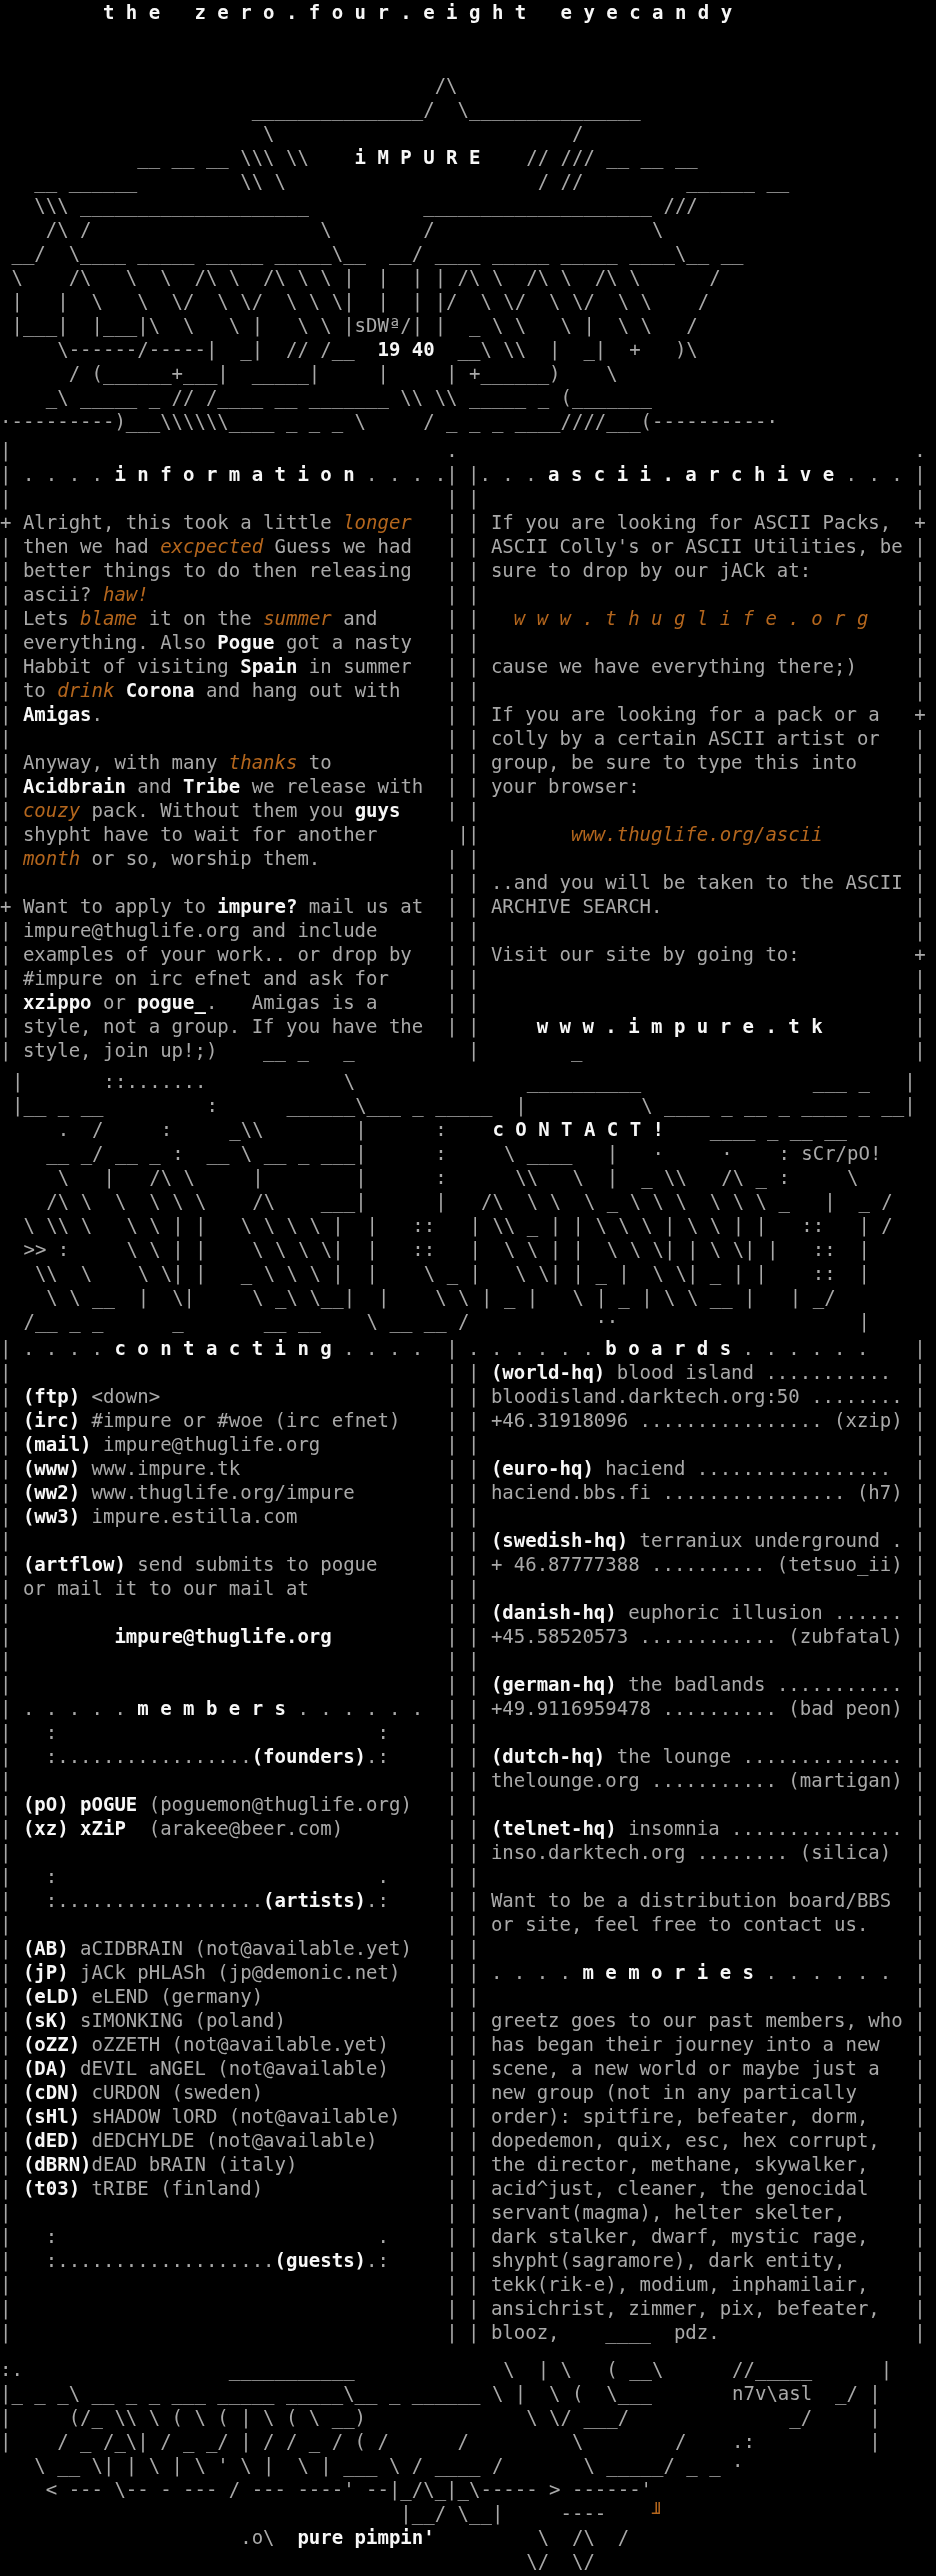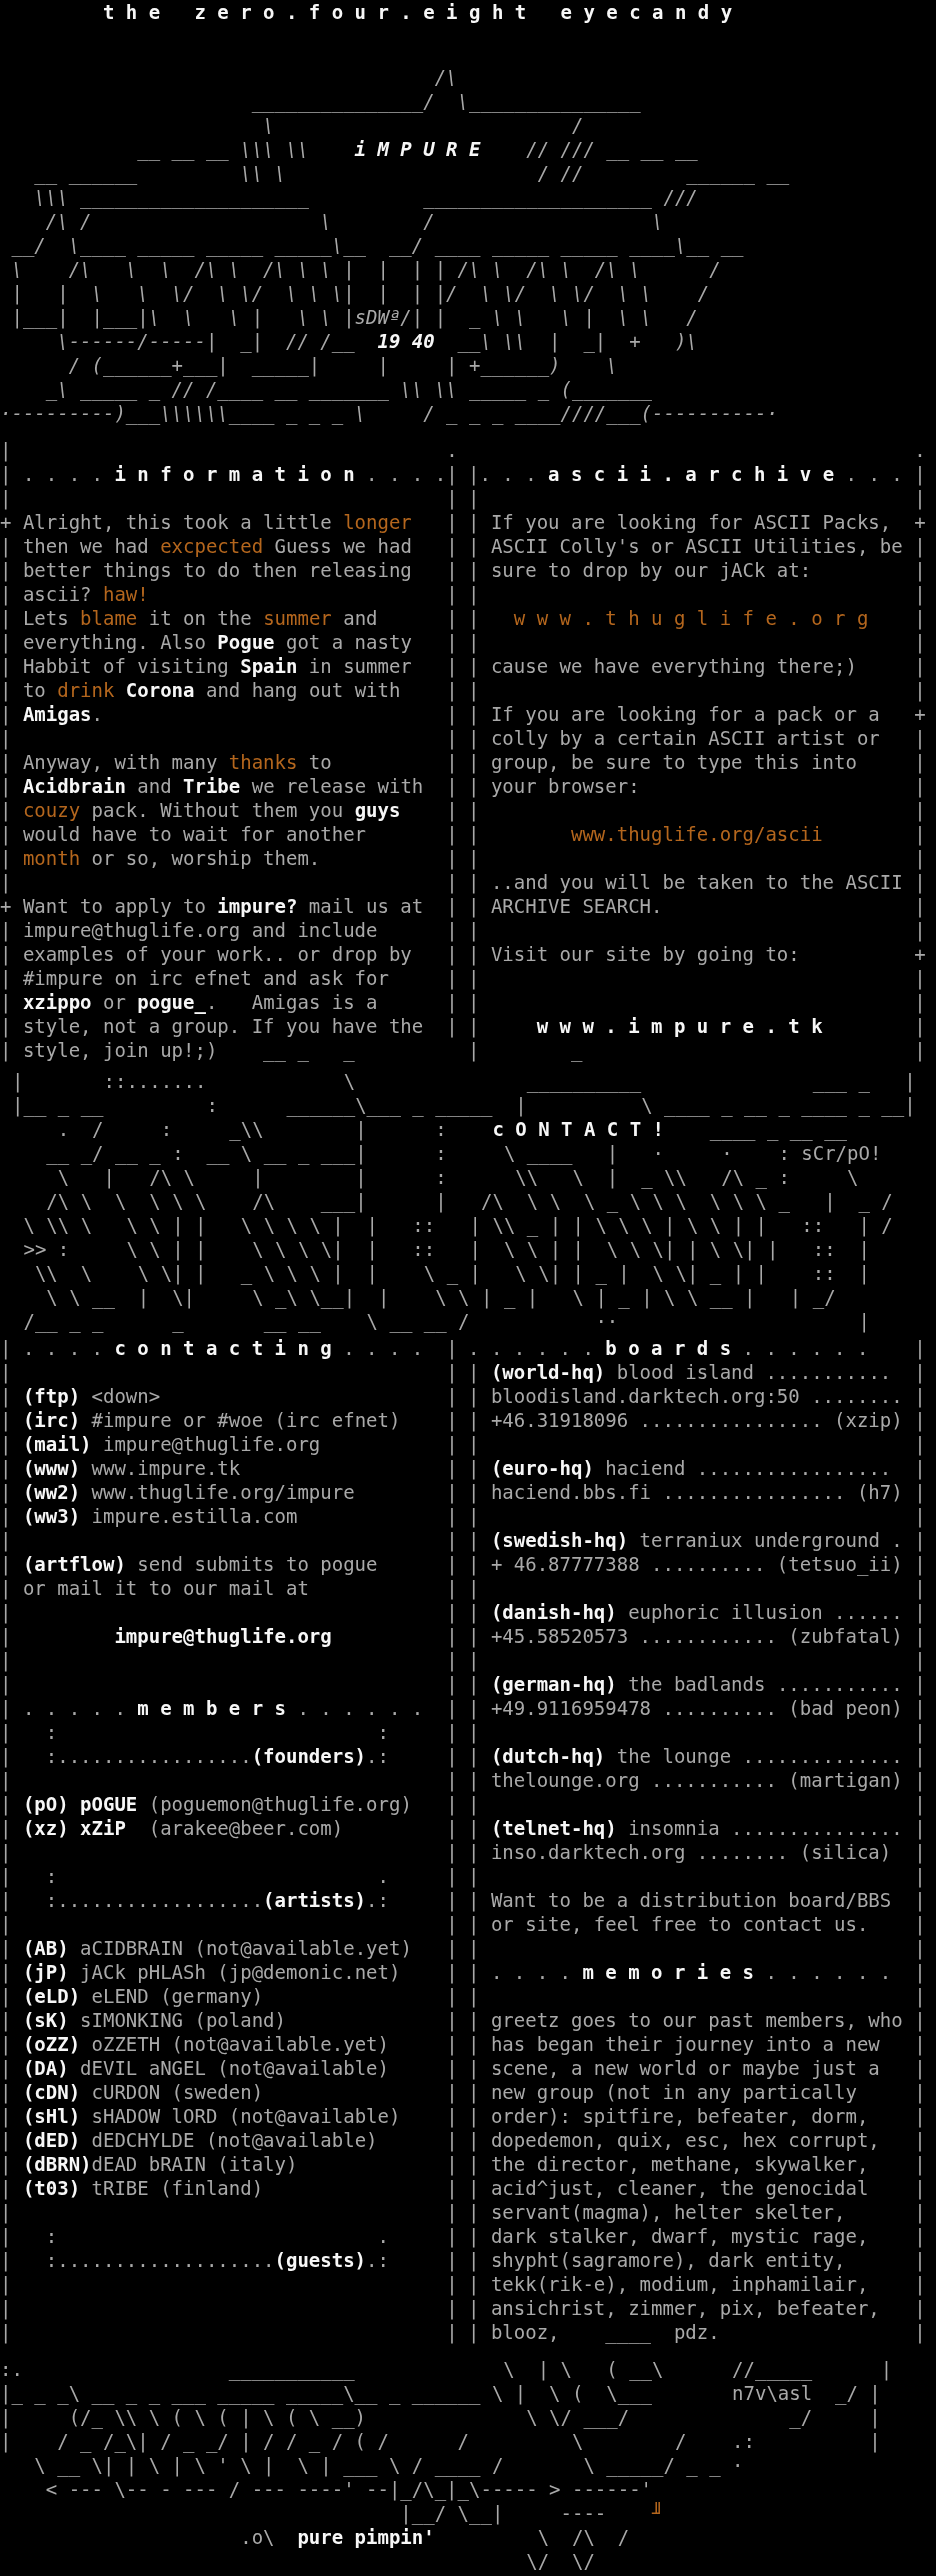--- a/index.html
+++ b/index.html
@@ -5,23 +5,23 @@
   html,body{margin:0;padding:0;background:#000;}
   #screen{position:relative;width:937px;height:2576px;background:#000;overflow:hidden;}
   pre{
     position:absolute;margin:0;
     font-family:"DejaVu Sans Mono", monospace;
     font-size:19px;line-height:24px;
     color:#a9a9a9;white-space:pre;
   }
   .c-g{color:#a9a9a9;}
   .c-w{color:#f7f7f7;font-weight:bold;}
-  .c-o{color:#b4661d;}
+  .c-o{color:#b4661d;font-style:italic;}
   #sec-header{top:0;left:0;}
-  #sec-logo{top:65px;left:0;font-style:italic;}
+  #sec-logo{top:73px;left:0;}
   #sec-info-left{top:438px;left:0;}
   #sec-archive-right{top:438px;left:468px;}
   #sec-banner{top:1069px;left:0;padding-left:12px;}
   #sec-left2{top:1336px;left:0;}
   #sec-right2{top:1336px;left:468px;}
   #sec-footer{top:2357px;left:0;}
 </style>
 </head>
 <body>
 
@@ -53,21 +53,21 @@
 <span class="c-g">| ascii? </span><span class="c-o">haw!</span><span class="c-g">                          </span><span class="c-g">|</span>
 <span class="c-g">| Lets </span><span class="c-o">blame</span><span class="c-g"> it on the </span><span class="c-o">summer</span><span class="c-g"> and</span><span class="c-g">      </span><span class="c-g">|</span>
 <span class="c-g">| everything. Also </span><span class="c-w">Pogue</span><span class="c-g"> got a nasty</span><span class="c-g">   </span><span class="c-g">|</span>
 <span class="c-g">| Habbit of visiting </span><span class="c-w">Spain</span><span class="c-g"> in summer</span><span class="c-g">   </span><span class="c-g">|</span>
 <span class="c-g">| to </span><span class="c-o">drink</span><span class="c-g"> </span><span class="c-w">Corona</span><span class="c-g"> and hang out with</span><span class="c-g">    </span><span class="c-g">|</span>
 <span class="c-g">| </span><span class="c-w">Amigas</span><span class="c-g">.</span><span class="c-g">                              </span><span class="c-g">|</span>
 <span class="c-g">|</span><span class="c-g">                                      </span><span class="c-g">|</span>
 <span class="c-g">| Anyway, with many </span><span class="c-o">thanks</span><span class="c-g"> to</span><span class="c-g">          </span><span class="c-g">|</span>
 <span class="c-g">| </span><span class="c-w">Acidbrain</span><span class="c-g"> and </span><span class="c-w">Tribe</span><span class="c-g"> we release with</span><span class="c-g">  </span><span class="c-g">|</span>
 <span class="c-g">| </span><span class="c-o">couzy</span><span class="c-g"> pack. Without them you </span><span class="c-w">guys</span><span class="c-g">    </span><span class="c-g">|</span>
-<span class="c-g">| would have to wait for another</span><span class="c-g">       </span><span class="c-g">|</span>
+<span class="c-g">| shypht have to wait for another</span><span class="c-g">       </span><span class="c-g">|</span>
 <span class="c-g">| </span><span class="c-o">month</span><span class="c-g"> or so, worship them.</span><span class="c-g">           </span><span class="c-g">|</span>
 <span class="c-g">|</span><span class="c-g">                                      </span><span class="c-g">|</span>
 <span class="c-g">+ Want to apply to </span><span class="c-w">impure?</span><span class="c-g"> mail us at</span><span class="c-g">  </span><span class="c-g">|</span>
 <span class="c-g">| impure@thuglife.org and include</span><span class="c-g">      </span><span class="c-g">|</span>
 <span class="c-g">| examples of your work.. or drop by</span><span class="c-g">   </span><span class="c-g">|</span>
 <span class="c-g">| #impure on irc efnet and ask for</span><span class="c-g">     </span><span class="c-g">|</span>
 <span class="c-g">| </span><span class="c-w">xzippo</span><span class="c-g"> or </span><span class="c-w">pogue_</span><span class="c-g">.   Amigas is a</span><span class="c-g">      </span><span class="c-g">|</span>
 <span class="c-g">| style, not a group. If you have the</span><span class="c-g">  </span><span class="c-g">|</span>
 <span class="c-g">| style, join up!;)    __ _   _</span>
 </pre>

